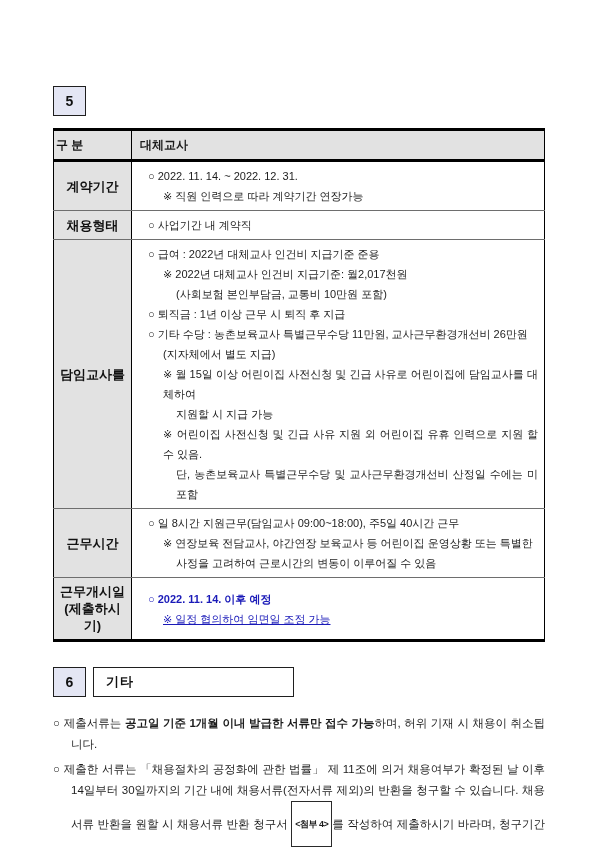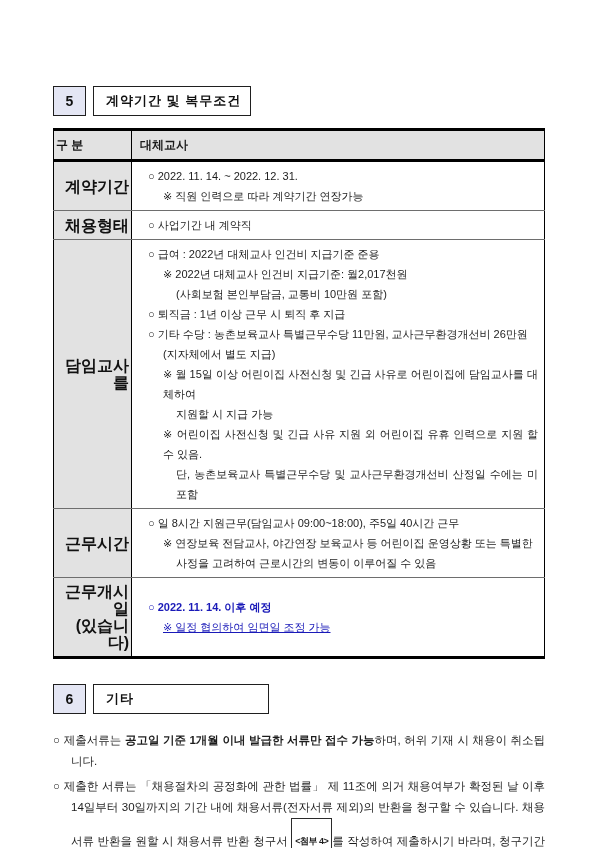--- a/index.html
+++ b/index.html
@@ -23,38 +23,38 @@
     display: flex; align-items: center; justify-content: center;
     font-weight: bold; font-size: 14px; color: #111;
   }
   .sec-title {
     background: #ffffff; border: 1.5px solid #1f1f1f;
     display: flex; align-items: center; padding-left: 12px;
     font-weight: bold; font-size: 13px; color: #111;
     letter-spacing: 1px;
   }
   .sec-title.w5 { width: 158px; }
-  .sec-title.w6 { width: 176px; }
+  .sec-title.w6 { width: 201px; }
 
   
   .tbl {
     display: table; width: 492px; margin-top: 12px;
     border-top: 3px solid #000; border-bottom: 3px solid #000;
     border-left: 1.5px solid #000; border-right: 1.5px solid #000;
     border-collapse: collapse;
     font-size: 11px;
   }
   .trow { display: table-row; }
   .tlabel, .tcell { display: table-cell; vertical-align: middle; }
   .tlabel {
     width: 78px; background: #e2e2e2;
     border-right: 1.5px solid #000; border-bottom: 1px solid #6e6e6e;
-    font-weight: bold; text-align: right; color: #111;
+    font-weight: bold; text-align: center; color: #111;
     padding: 5px 2px; white-space: pre-line; line-height: 17px;
-    font-size: 16px;
+    font-size: 13px;
   }
   .tcell {
     border-bottom: 1px solid #6e6e6e;
     padding: 4px 6px 4px 8px; line-height: 20px;
   }
   .trow.thead .tlabel, .trow.thead .tcell {
     background: #e2e2e2; border-bottom: 3px solid #000;
     font-weight: bold; text-align: left; font-size: 12px;
   }
   .trow.last .tlabel, .trow.last .tcell { border-bottom: none; }
@@ -80,21 +80,20 @@
     text-indent: 0;
   }
 </style>
 </head>
 <body>
 
 <div class="page">
 
   <div class="sec">
     <div class="sec-num">5</div>
-    <div class="sec-title w5">계약기간 및 복무조건</div>
   </div>
 
   <div class="tbl">
 
     <div class="trow thead">
       <div class="tlabel">구 분</div>
       <div class="tcell">대체교사</div>
     </div>
 
     <div class="trow">
@@ -132,21 +131,21 @@
       <div class="tlabel">근무시간</div>
       <div class="tcell">
         <div class="cl ind0">○ 일 8시간 지원근무(담임교사 09:00~18:00), 주5일 40시간 근무</div>
         <div class="cl ind1">※ 연장보육 전담교사, 야간연장 보육교사 등 어린이집 운영상황 또는 특별한</div>
         <div class="cl ind2">사정을 고려하여 근로시간의 변동이 이루어질 수 있음</div>
       </div>
     </div>
 
     <div class="trow last">
       <div class="tlabel">근무개시일
-(있습니다)</div>
+(제출하시기)</div>
       <div class="tcell">
         <div class="cl ind0 blue bold">○ 2022. 11. 14. 이후 예정</div>
         <div class="cl ind1 blue ul">※ 일정 협의하여 임면일 조정 가능</div>
       </div>
     </div>
 
   </div>
 
   <div class="sec sec6">
     <div class="sec-num">6</div>

